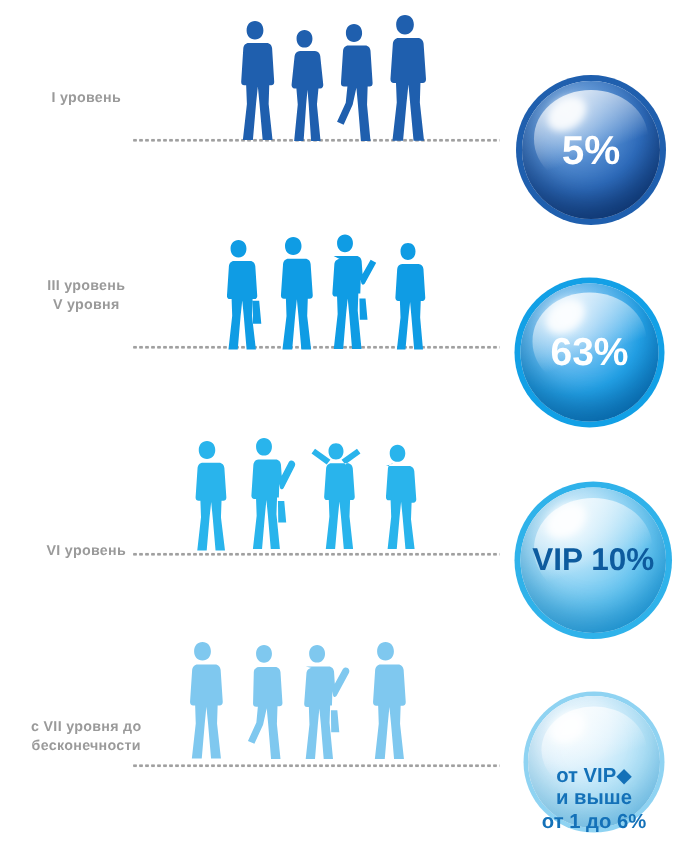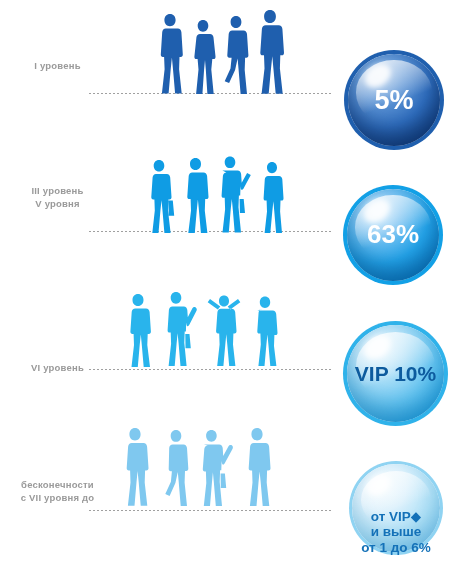--- a/index.html
+++ b/index.html
@@ -170,22 +170,22 @@
     <span class="core"></span>
     <span class="gloss" style="left:9%;top:7%;width:82%;height:70%;"></span>
     <span class="spec" style="left:17%;top:12%;width:30%;height:21%;transform:rotate(-35deg);"></span>
     <span class="txt">VIP 10%</span>
   </div>
 </div>
 
 <div class="tier" style="top:420px;height:147px;">
 
   <div class="labels" style="top:59px;">
+    <div>с VII уровня до</div>
     <div>бесконечности</div>
-    <div>с VII уровня до</div>
   </div>
 
   <div class="rule" style="top:89px;"></div>
 
   <div class="people" style="left:118px;top:6px;">
     <svg width="34" height="82" viewBox="0 0 34 82">
       <path fill="#7fc8ef" d="M17 2c3.4 0 5.6 2.6 5.6 6.2S20.4 14.4 17 14.4s-5.6-2.6-5.6-6.2S13.6 2 17 2z
       M8.6 17h16.8c2.2 0 3.5 1.7 3.7 3.7l1.4 21.2c.1 1.6-.8 2.5-2.1 2.5h-1.3l-.4 12 2.6 23.3h-6.6l-2-23.4-1.1-11.2-1.1 11.2-2 23.4H9.9l2.6-23.3-.4-12h-1.3c-1.3 0-2.2-.9-2.1-2.5L10.1 20.7c.2-2 1.5-3.7 3.7-3.7z"></path>
     </svg>
     <svg width="31" height="80" viewBox="0 0 31 80" style="margin-left:7px;">

